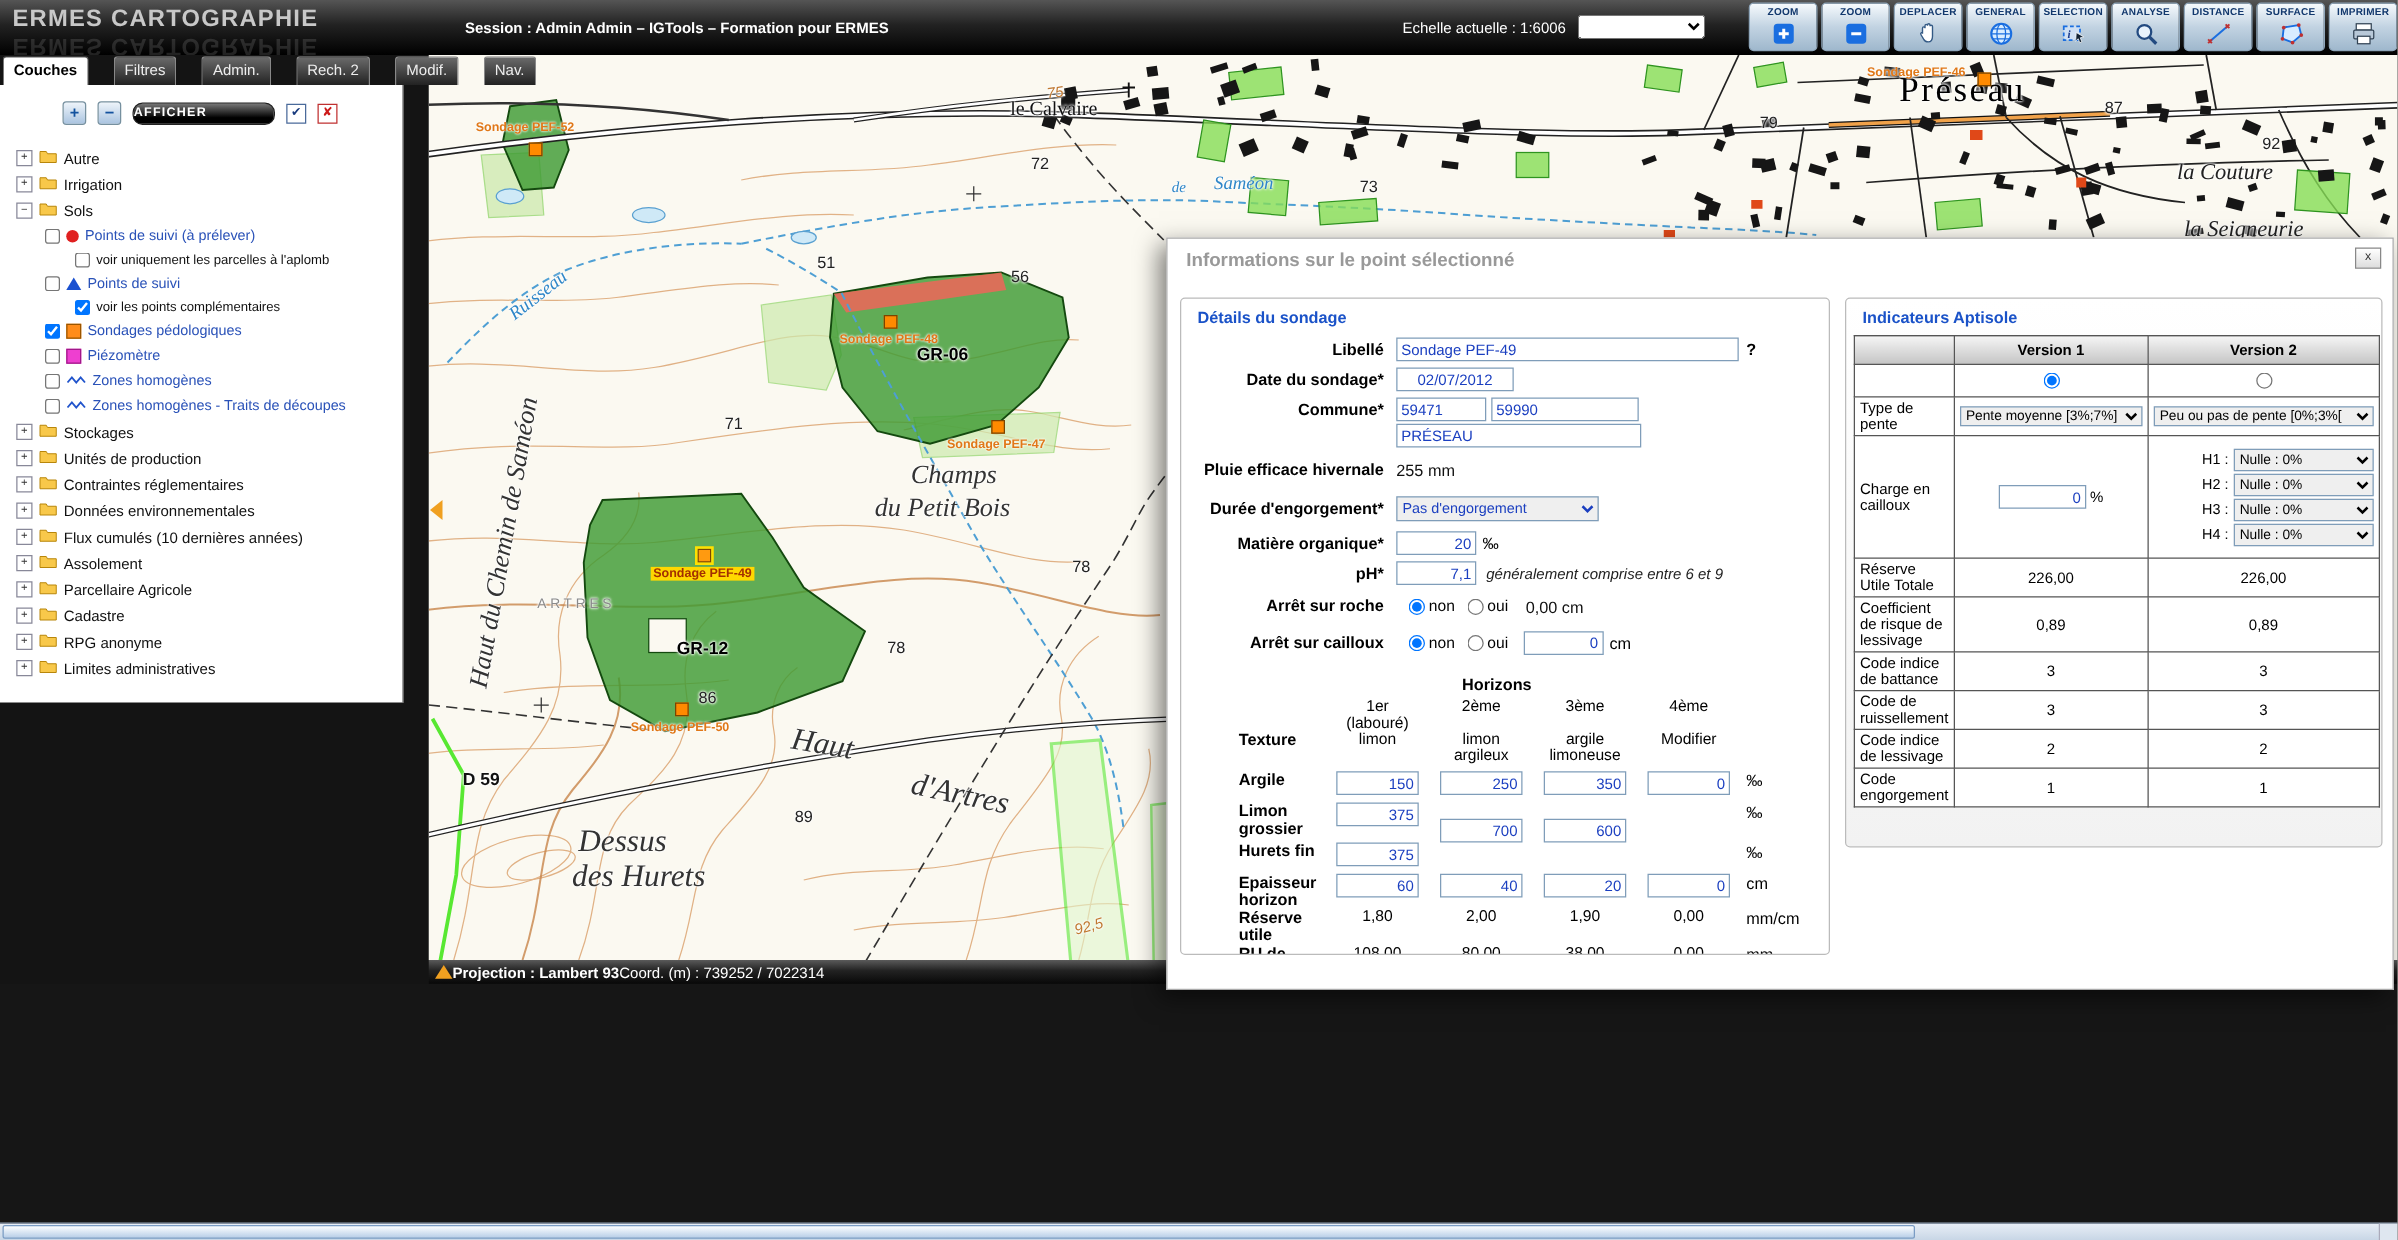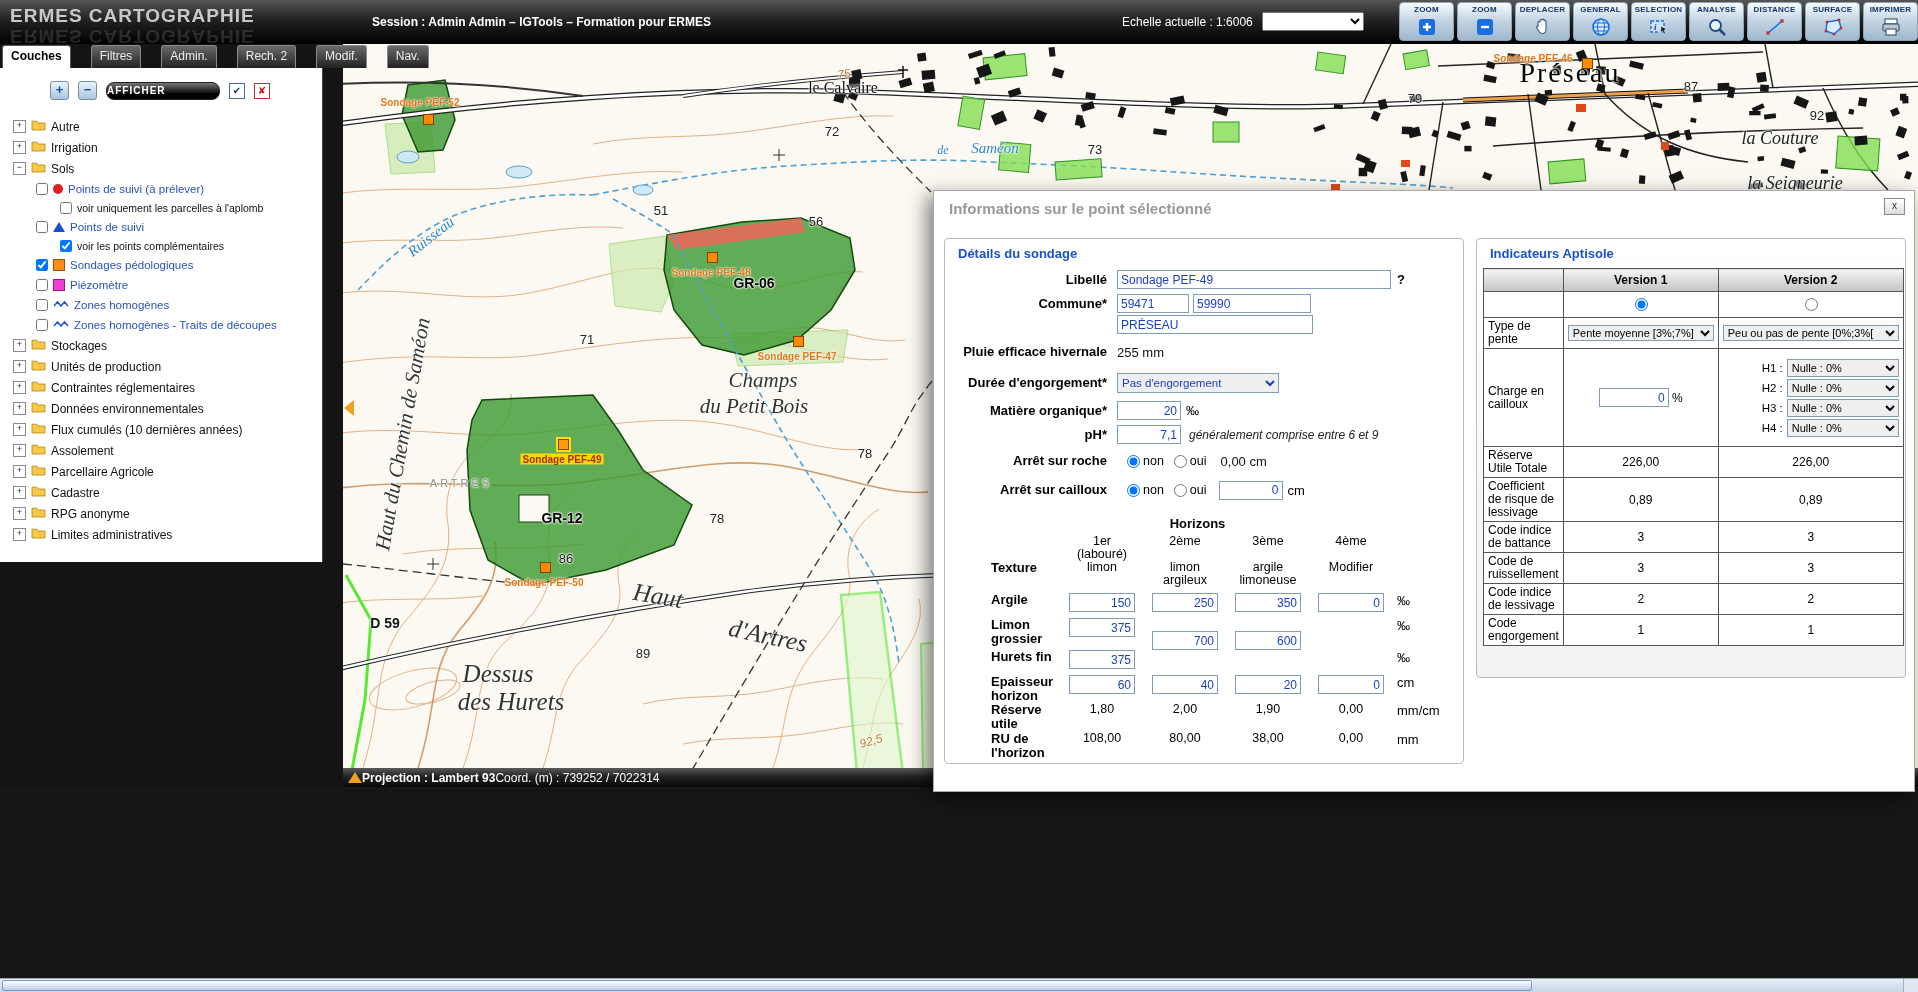--- a/index.html
+++ b/index.html
@@ -654,20 +654,24 @@
   <div class="dialog-close">x</div>
 
   <div class="details-panel">
     <div class="panel-title">Détails du sondage</div>
     <div class="d-form">
       <div class="frow">
         <span class="flabel">Libellé</span>
         <input class="inp" style="width: 266px;" value="Sondage PEF-49">
         <span class="help-q">?</span>
       </div>
+      <div class="frow">
+        <span class="flabel">Date du sondage*</span>
+        <input class="inp ctr" style="width: 86px;" value="02/07/2012">
+      </div>
       <div class="frow" style="margin-bottom:2px">
         <span class="flabel">Commune*</span>
         <input class="inp" style="width: 64px;" value="59471">
         <input class="inp" style="width: 110px; margin-left: 4px;" value="59990">
       </div>
       <div class="frow">
         <span class="flabel"></span>
         <input class="inp" style="width: 188px;" value="PRÉSEAU">
       </div>
       <div class="frow" style="min-height:26px">

